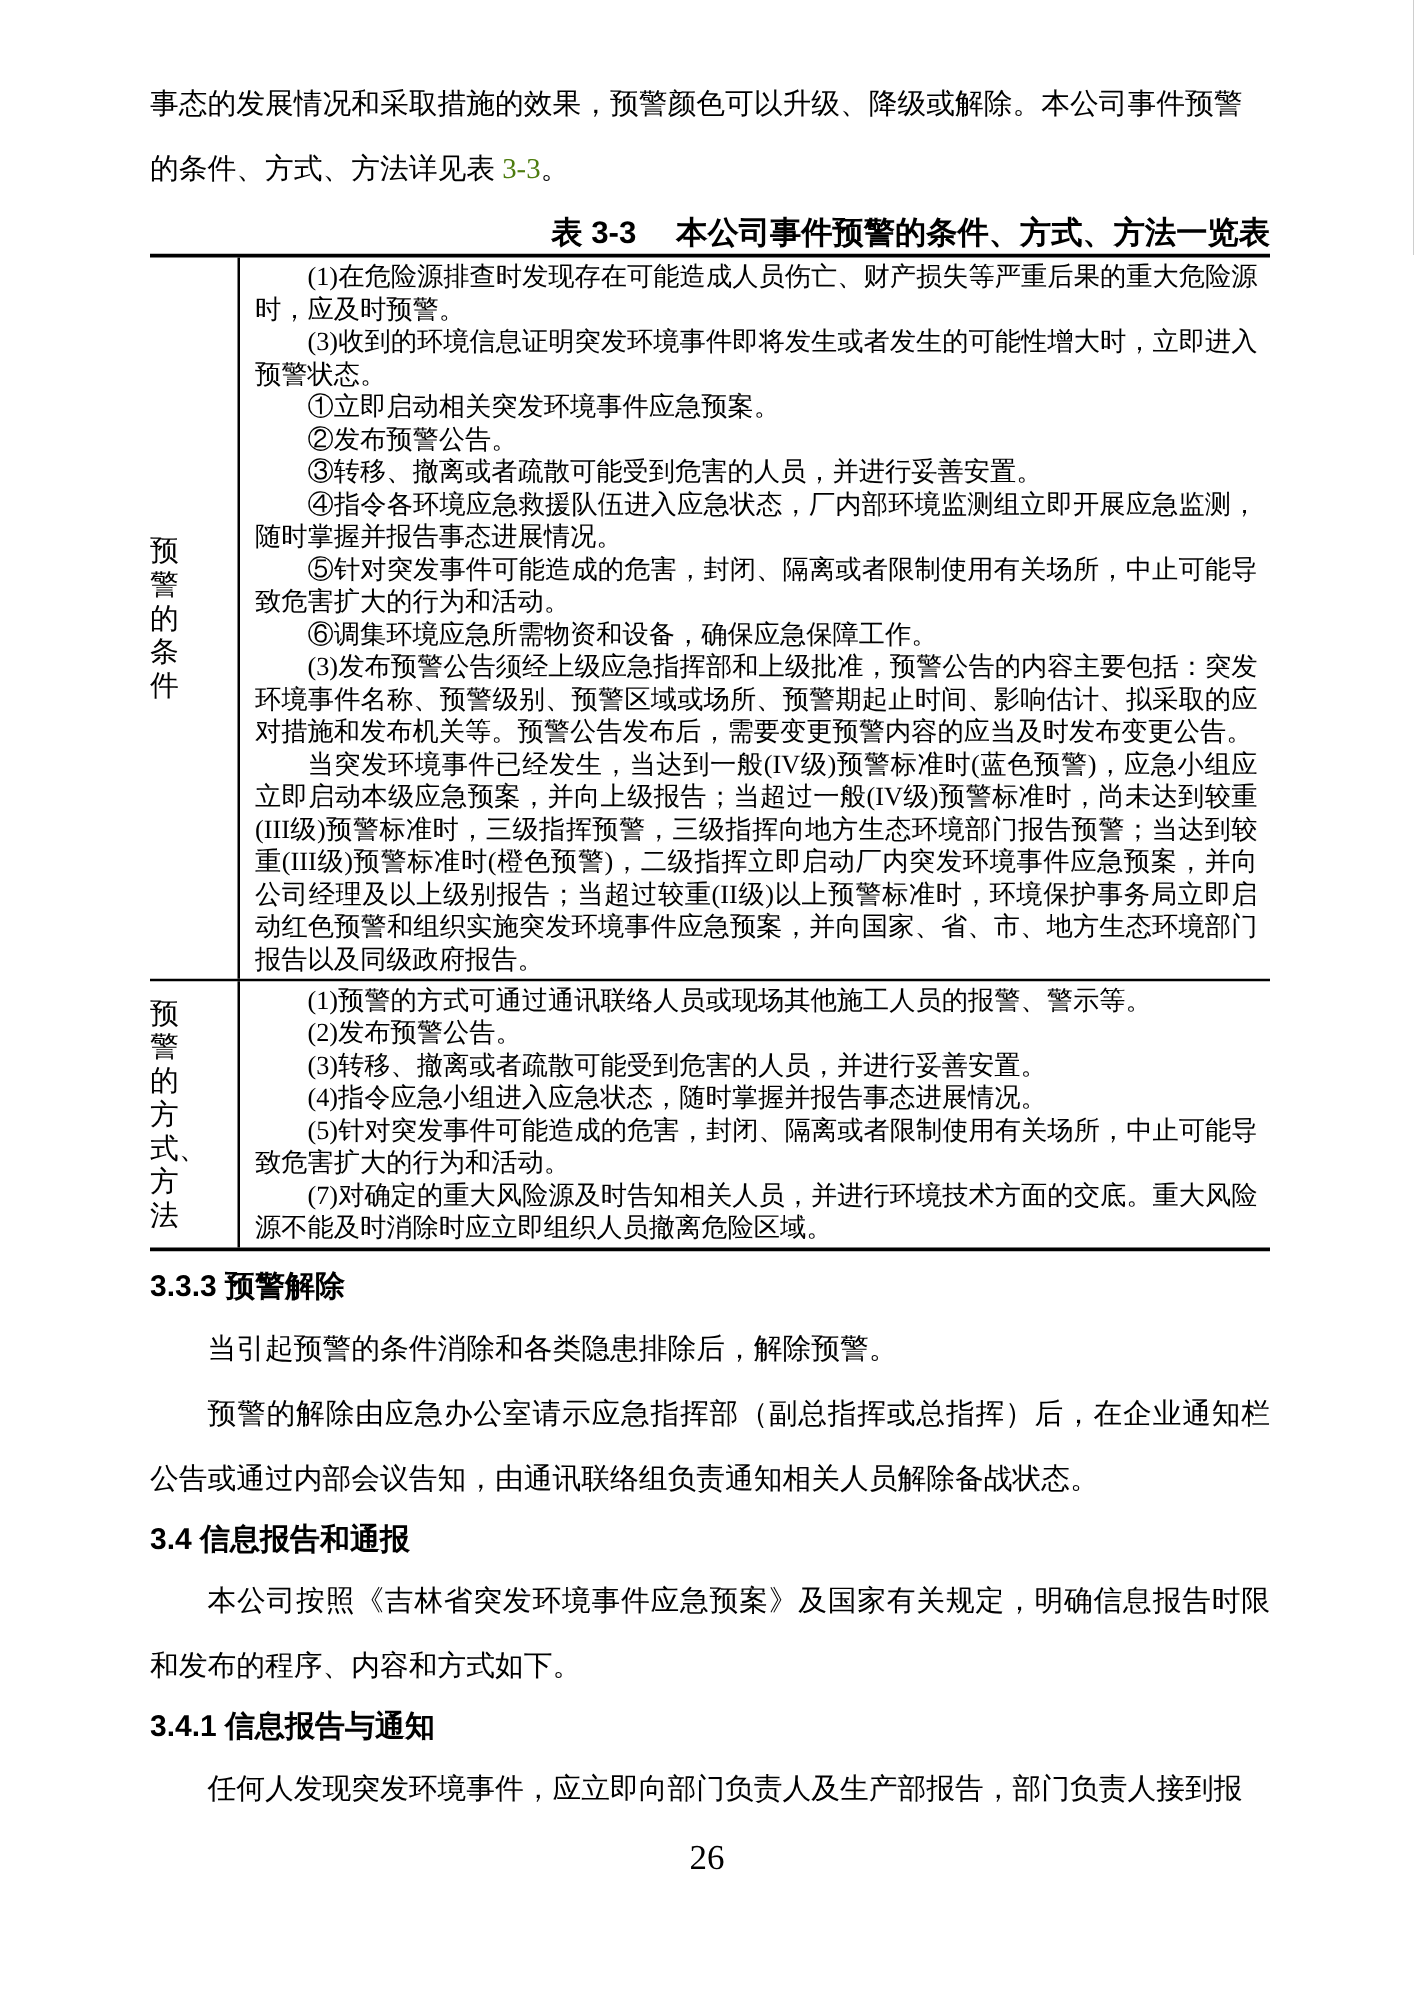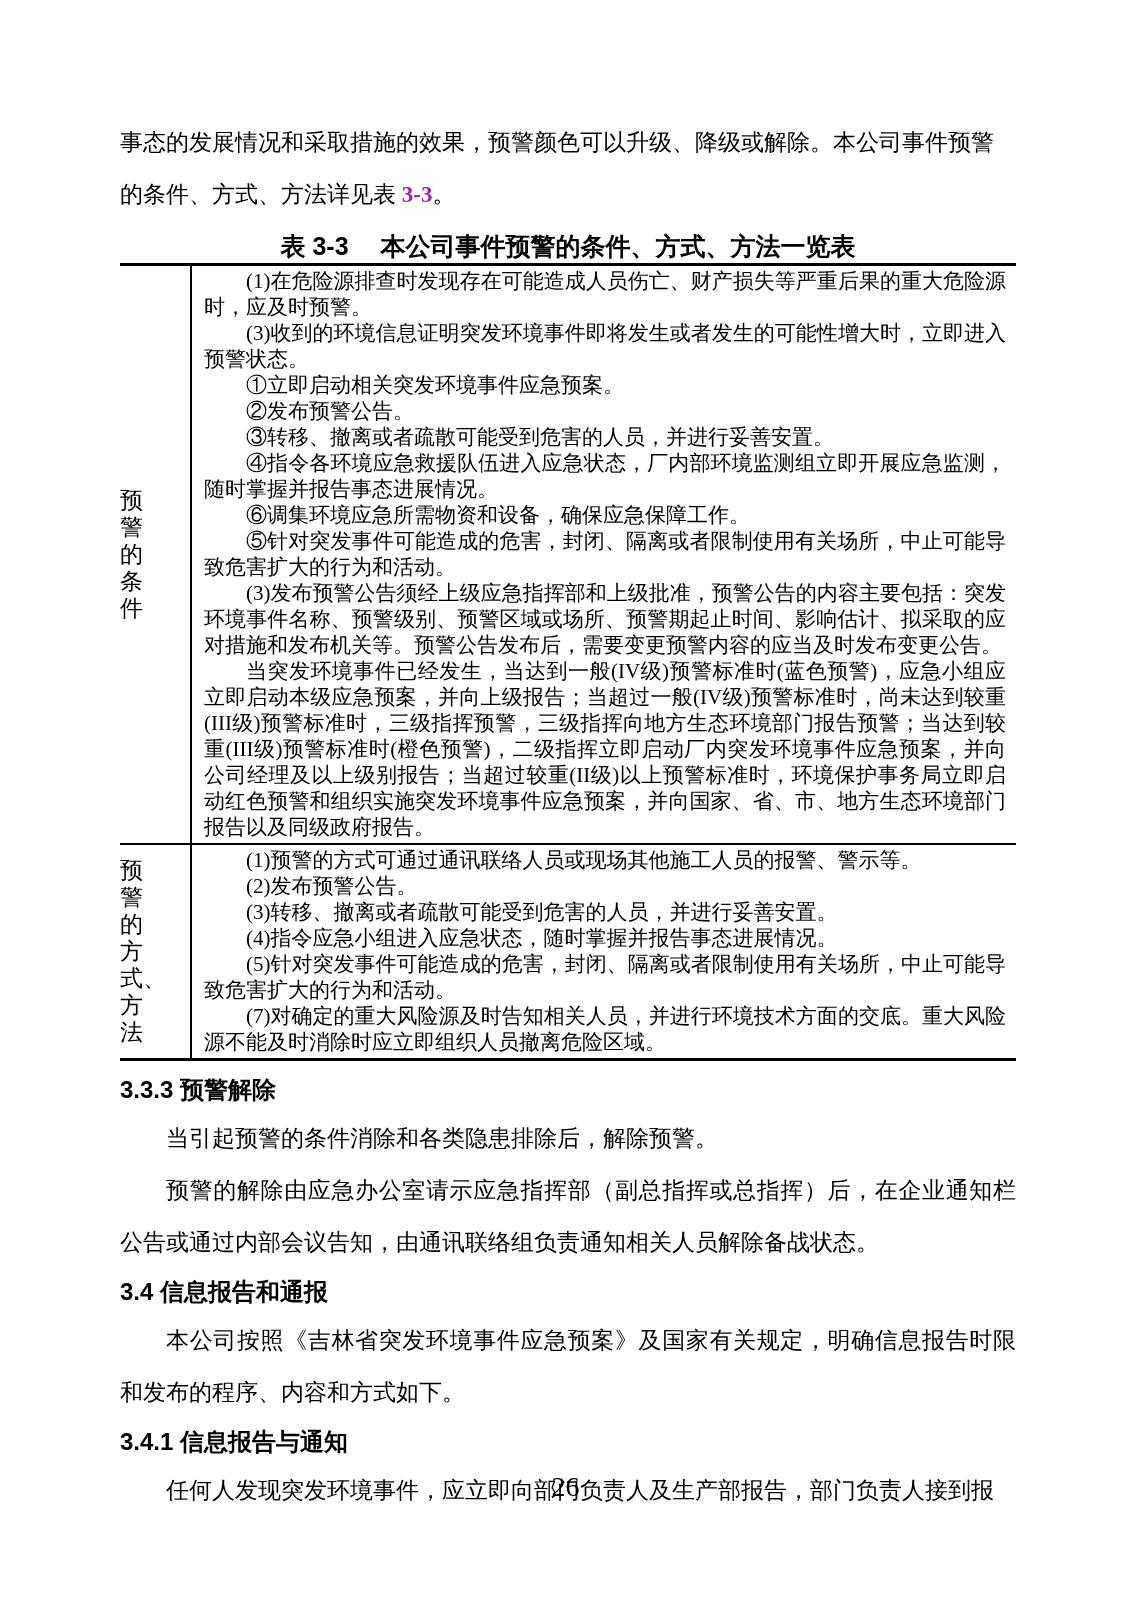--- a/index.html
+++ b/index.html
@@ -2,32 +2,32 @@
 <html lang="zh"><head>
 <meta charset="utf-8">
 <style>
   html,body{margin:0;padding:0;background:#888;}
   .page{
     position:relative;
     width:1131px;height:1600px;
     background:#ffffff;color:#000;
     margin:0 auto;
     box-sizing:border-box;
-    padding:117px 115px 0 120px;
+    padding:57px 115px 0 120px;
     font-family:"Liberation Serif", serif;
     overflow:hidden;
   }
   .p-body{font-size:23px;line-height:52px;text-align:justify;margin:0;}
   .p-body .block{display:block;}
   .indent{text-indent:2em;}
-  .ref-link{color:#a21caf;text-decoration:none;font-weight:bold;}
+  .ref-link{color:#4d7c0f;text-decoration:none;}
   .tbl-title{
     font-family:"Liberation Sans", sans-serif;
     font-weight:bold;font-size:25px;line-height:34px;
-    text-align:center;margin:8px 0 0 0;
+    text-align:right;margin:8px 0 0 0;
   }
   .wtable{border-top:3px solid #000;border-bottom:3px solid #000;}
   .trow{display:flex;}
   .trow-divider{border-bottom:2px solid #000;}
   .hcell{
     width:70px;flex:0 0 70px;
     border-right:2px solid #000;
     display:flex;align-items:center;justify-content:flex-start;
   }
   .vtext{
@@ -68,22 +68,22 @@
       <div class="hcell">
         <div class="vtext">预警的条件</div>
       </div>
       <div class="ccell">
         <p>(1)在危险源排查时发现存在可能造成人员伤亡、财产损失等严重后果的重大危险源时，应及时预警。</p>
         <p>(3)收到的环境信息证明突发环境事件即将发生或者发生的可能性增大时，立即进入预警状态。</p>
         <p>①立即启动相关突发环境事件应急预案。</p>
         <p>②发布预警公告。</p>
         <p>③转移、撤离或者疏散可能受到危害的人员，并进行妥善安置。</p>
         <p>④指令各环境应急救援队伍进入应急状态，厂内部环境监测组立即开展应急监测，随时掌握并报告事态进展情况。</p>
+        <p>⑤针对突发事件可能造成的危害，封闭、隔离或者限制使用有关场所，中止可能导致危害扩大的行为和活动。</p>
         <p>⑥调集环境应急所需物资和设备，确保应急保障工作。</p>
-        <p>⑤针对突发事件可能造成的危害，封闭、隔离或者限制使用有关场所，中止可能导致危害扩大的行为和活动。</p>
         <p>(3)发布预警公告须经上级应急指挥部和上级批准，预警公告的内容主要包括：突发环境事件名称、预警级别、预警区域或场所、预警期起止时间、影响估计、拟采取的应对措施和发布机关等。预警公告发布后，需要变更预警内容的应当及时发布变更公告。</p>
         <p>当突发环境事件已经发生，当达到一般(IV级)预警标准时(蓝色预警)，应急小组应立即启动本级应急预案，并向上级报告；当超过一般(IV级)预警标准时，尚未达到较重(III级)预警标准时，三级指挥预警，三级指挥向地方生态环境部门报告预警；当达到较重(III级)预警标准时(橙色预警)，二级指挥立即启动厂内突发环境事件应急预案，并向公司经理及以上级别报告；当超过较重(II级)以上预警标准时，环境保护事务局立即启动红色预警和组织实施突发环境事件应急预案，并向国家、省、市、地方生态环境部门报告以及同级政府报告。</p>
       </div>
     </div>
 
     <div class="trow">
       <div class="hcell">
         <div class="vtext">预警的方式、方法</div>
       </div>
       <div class="ccell">

